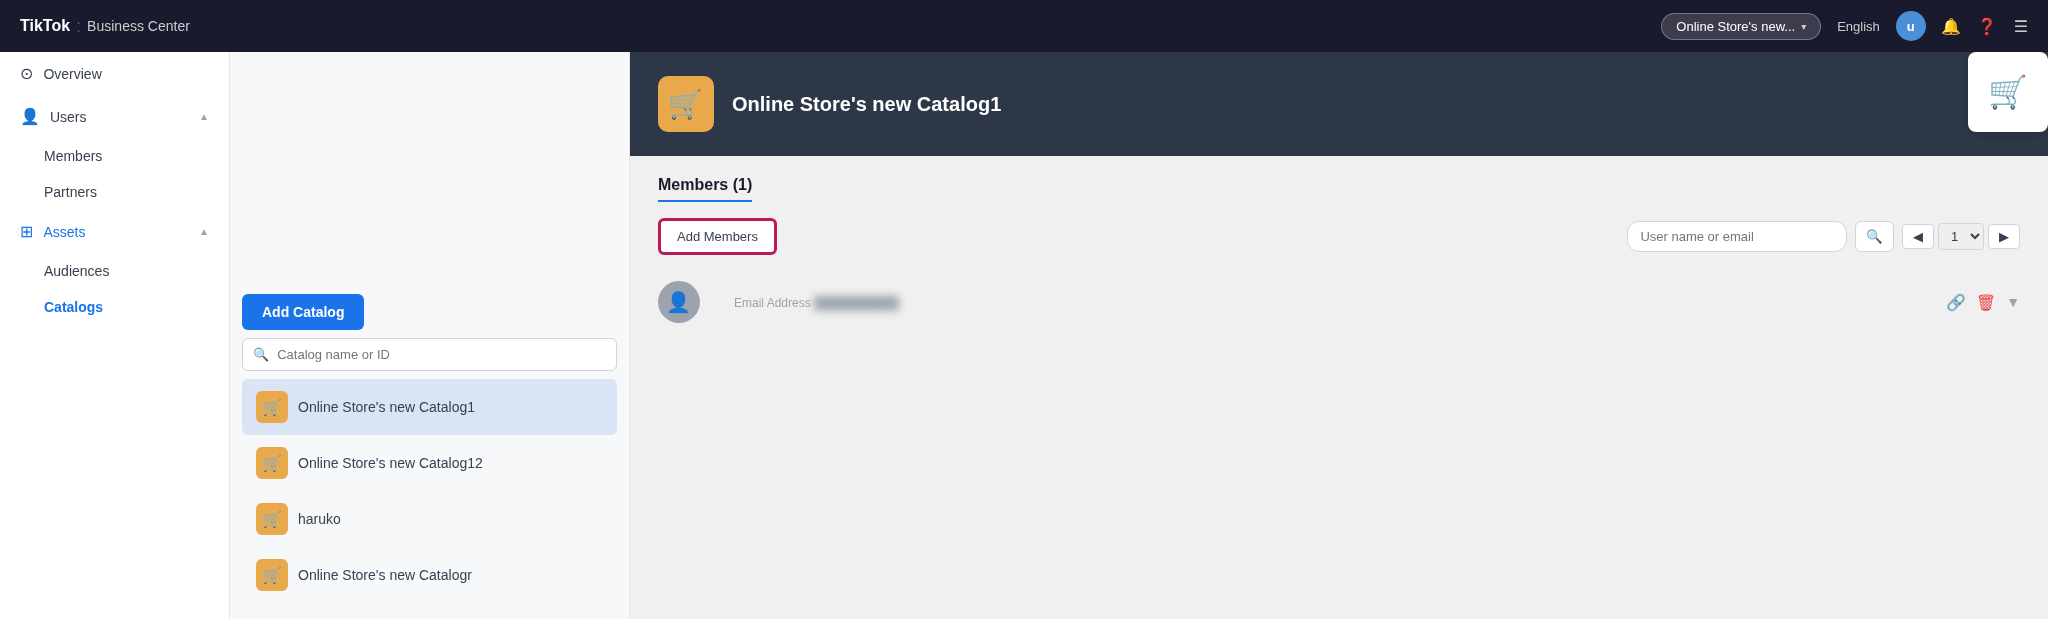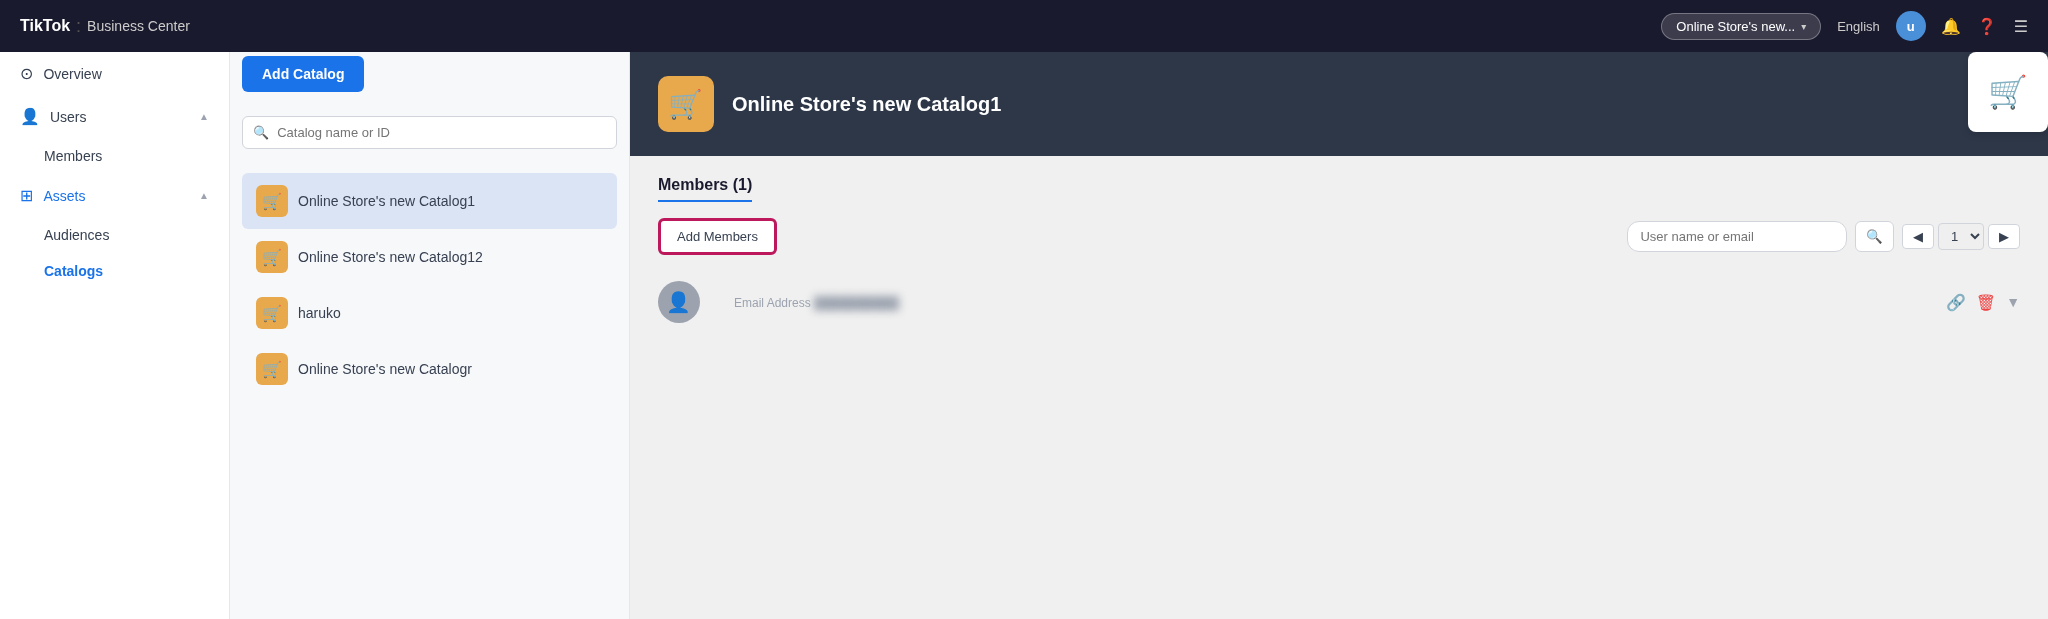--- a/index.html
+++ b/index.html
@@ -79,22 +79,23 @@
     .content-area { display: flex; flex: 1; overflow: hidden; }
 
     
     .catalog-list-panel {
       width: 400px;
       background: #f7f8fa;
       border-right: 1px solid #e5e7eb;
       display: flex;
       flex-direction: column;
       flex-shrink: 0;
-      padding: 4px 12px;
-      gap: 24px;
+      padding: 16px 12px;
+      gap: 8px;
+      justify-content: flex-end;
     }
     .add-catalog-btn {
       background: #1a73e8;
       color: white;
       border: none;
       border-radius: 6px;
       padding: 10px 20px;
       font-size: 14px;
       font-weight: 600;
       cursor: pointer;
@@ -283,20 +284,23 @@
       <span class="item-icon">⊙</span>
       <span class="item-label">Overview</span>
     </div>
     <div class="sidebar-item">
       <span class="item-icon">👤</span>
       <span class="item-label">Users</span>
       <span class="chevron">▲</span>
     </div>
     <div class="sidebar-sub-item">
       <span>Members</span>
+    </div>
+    <div class="sidebar-sub-item">
+      <span>Partners</span>
     </div>
     <div class="sidebar-item active">
       <span class="item-icon">⊞</span>
       <span class="item-label">Assets</span>
       <span class="chevron">▲</span>
     </div>
     <div class="sidebar-sub-item">
       <span>Audiences</span>
     </div>
     <div class="sidebar-sub-item active">

